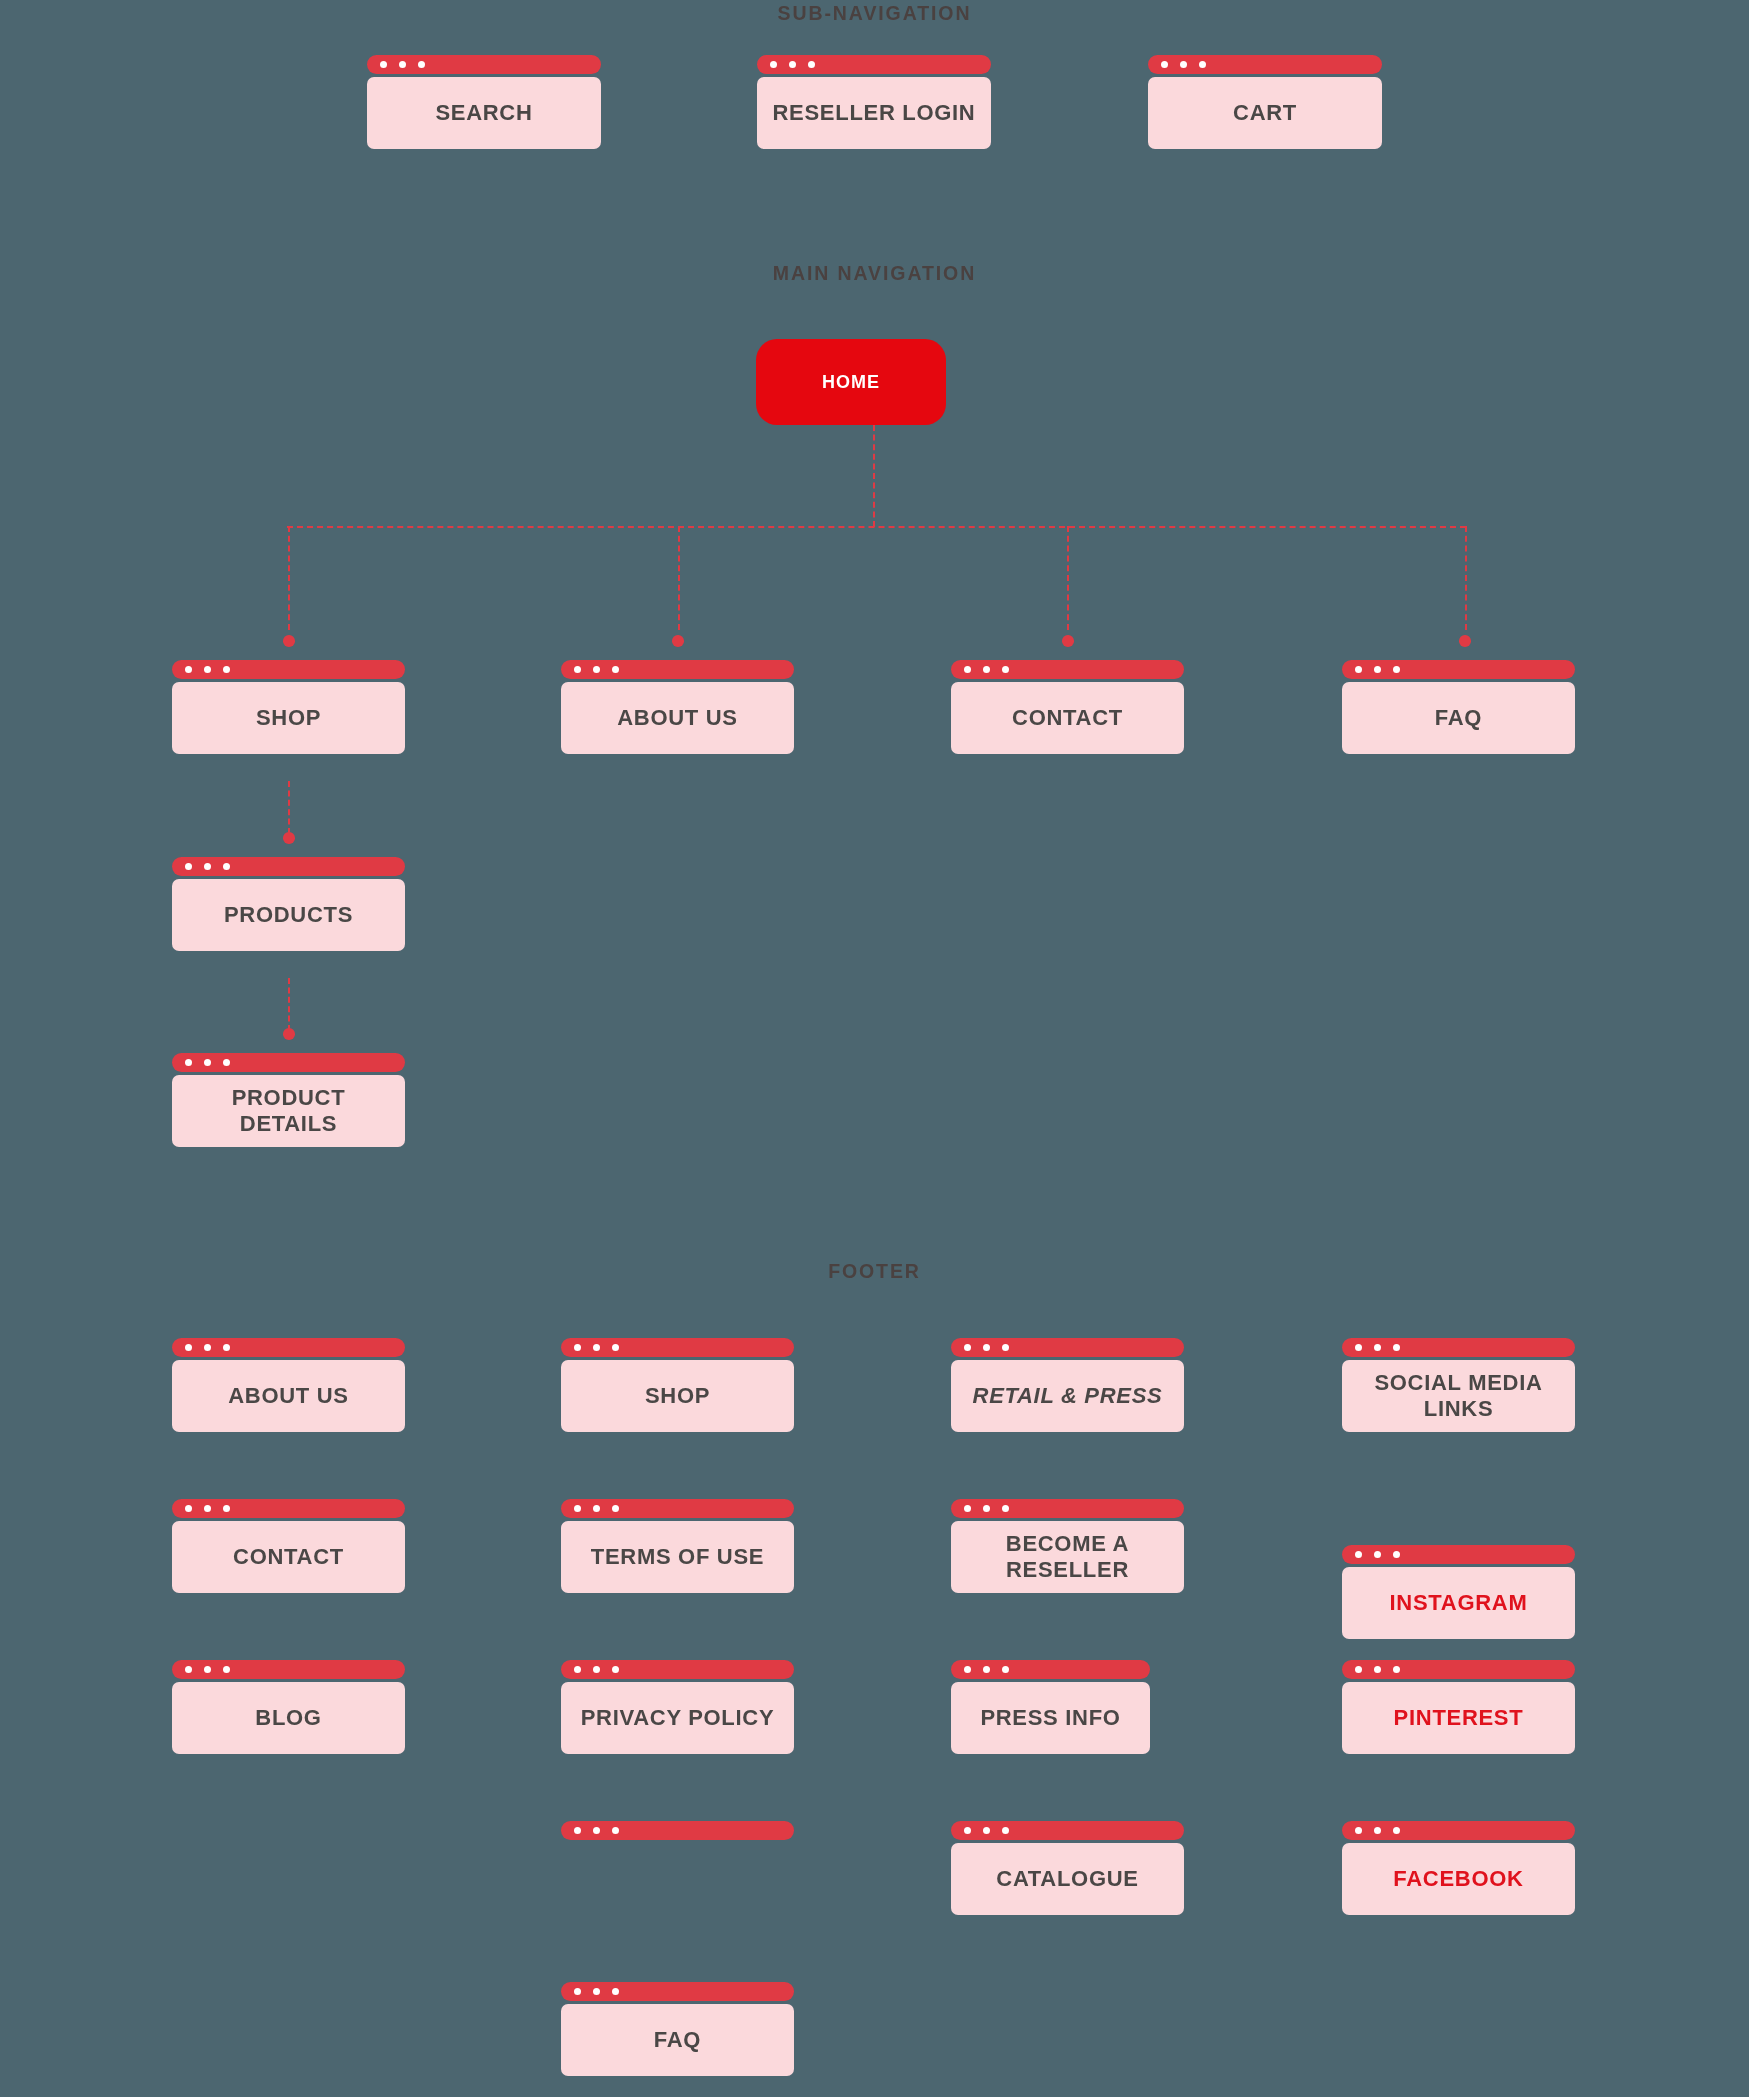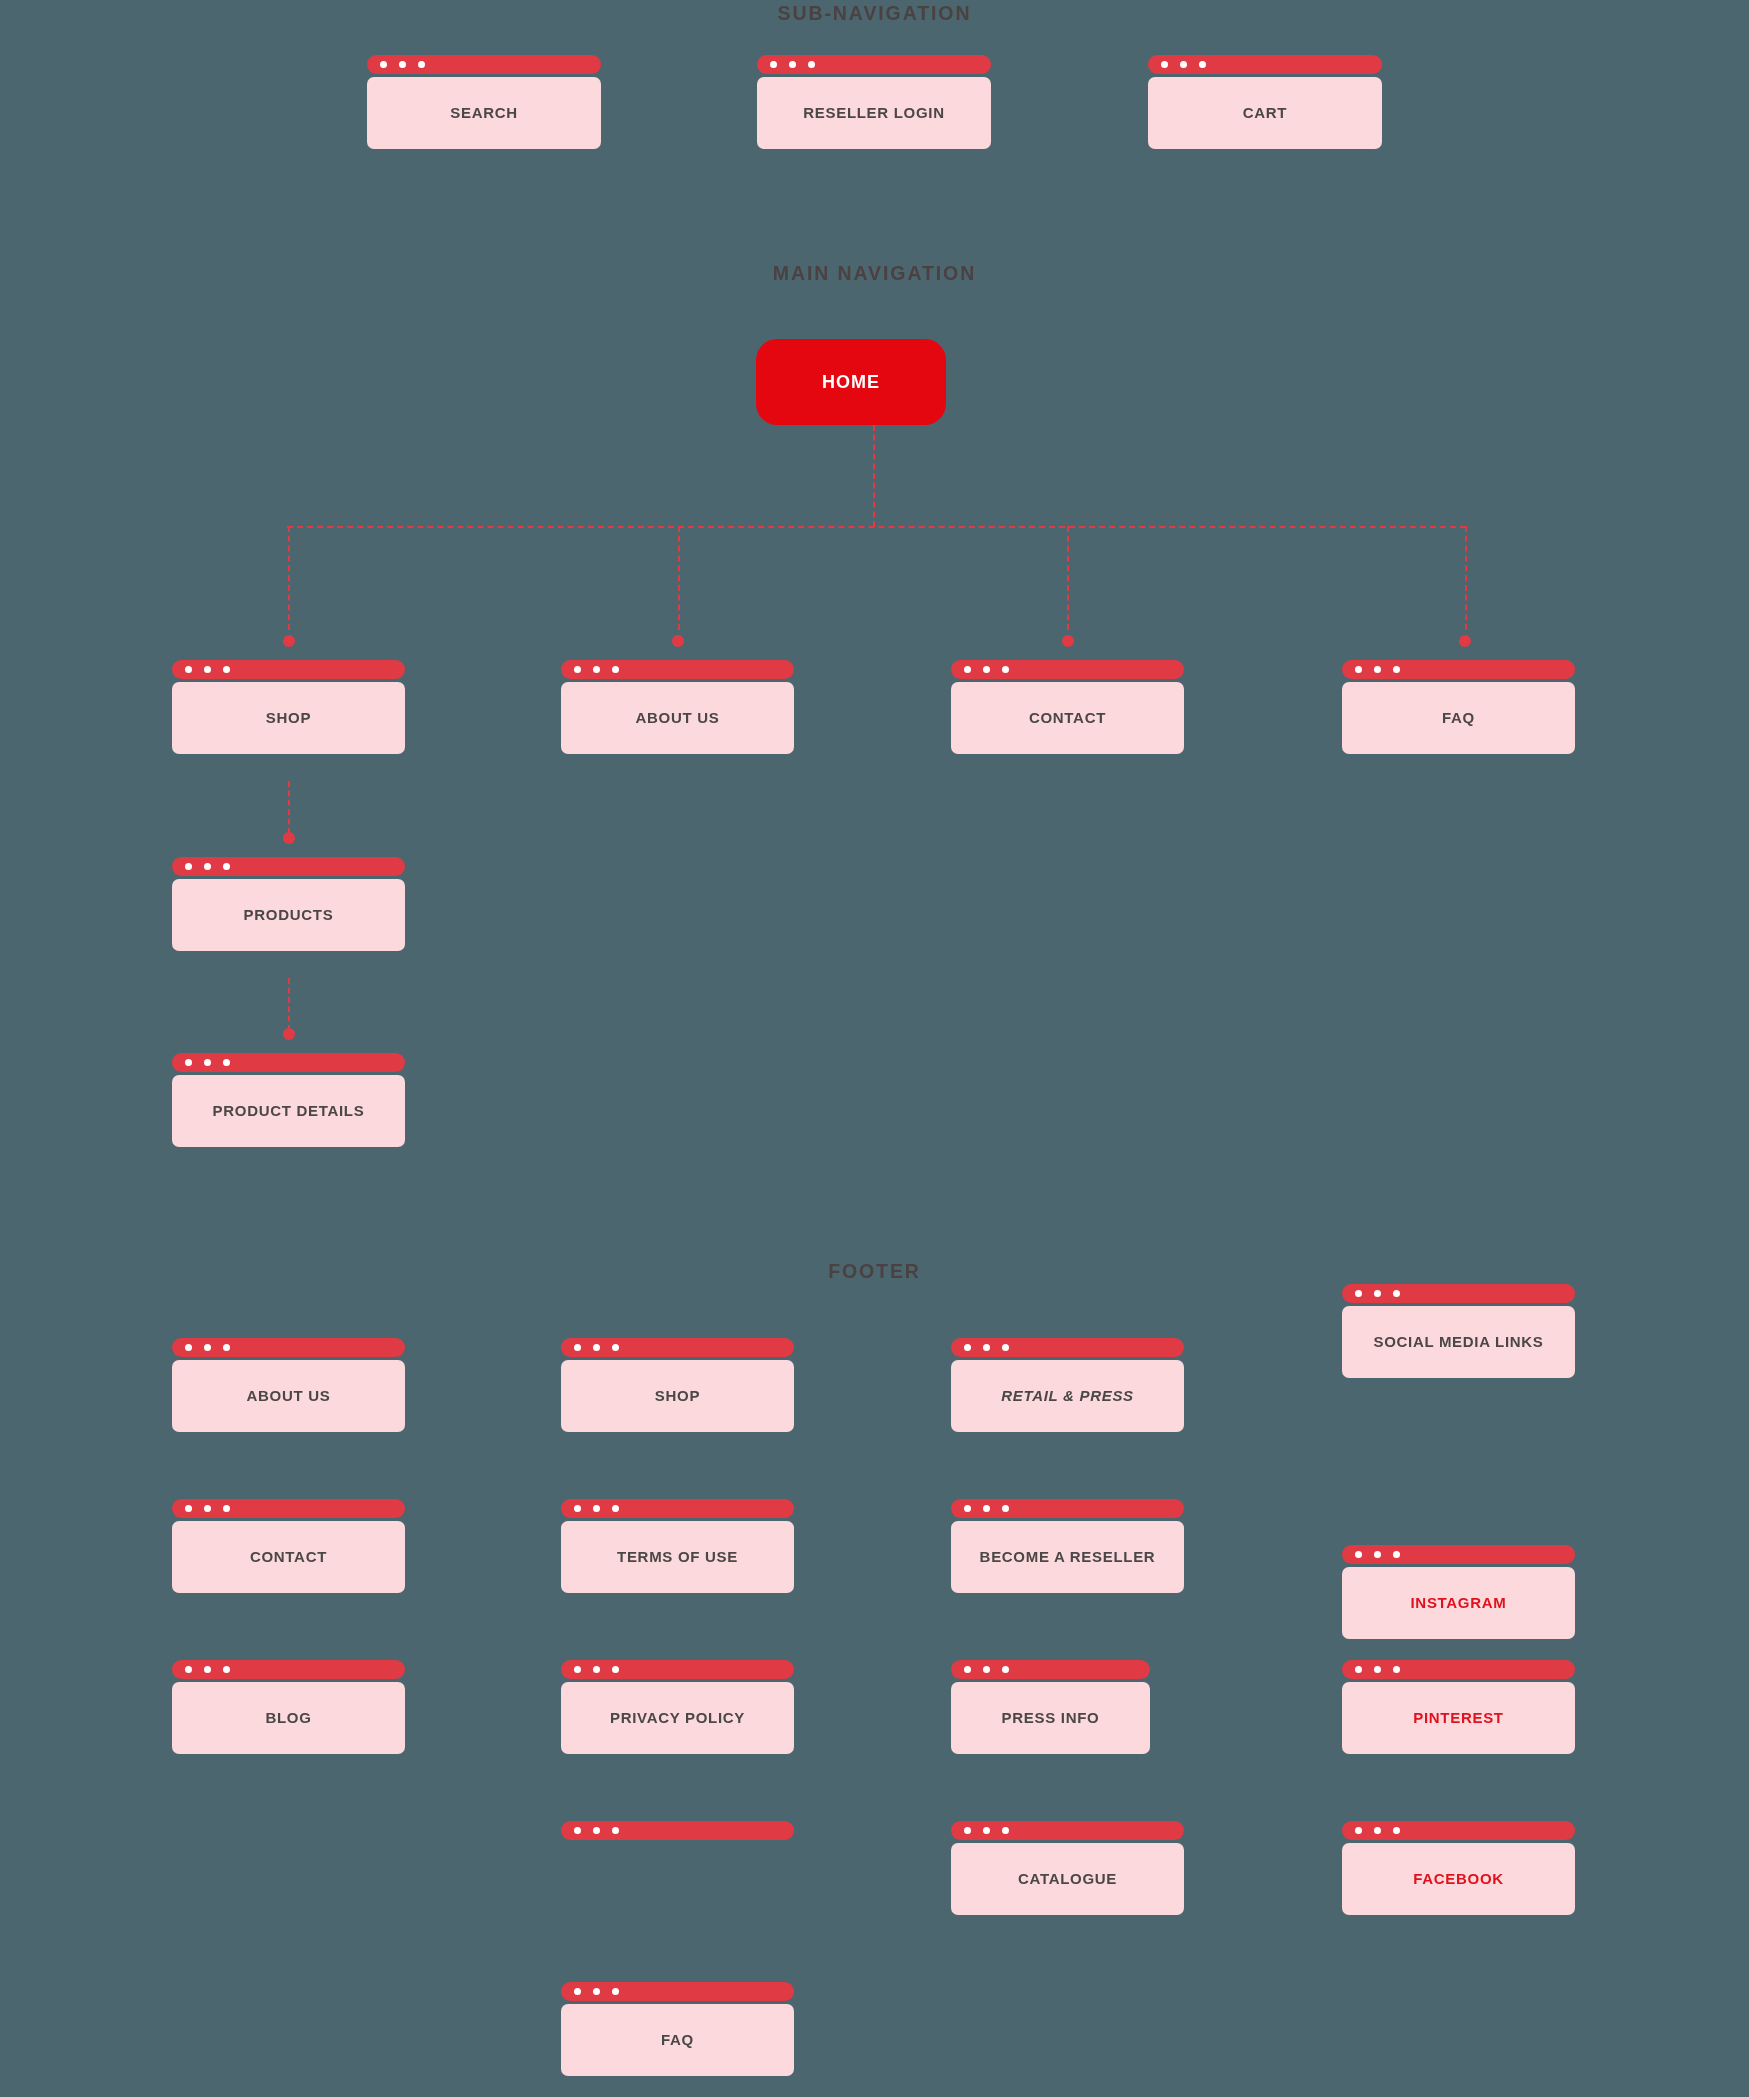--- a/index.html
+++ b/index.html
@@ -64,21 +64,21 @@
     background: #fbd9dc;
     border-radius: 7px;
     display: flex;
     align-items: center;
     justify-content: center;
     text-align: center;
     box-sizing: border-box;
   }
   .card .label {
     color: #4a4746;
-    font-size: 15px;
+    font-size: 22px;
     font-weight: 600;
     letter-spacing: 0.7px;
     text-transform: uppercase;
     line-height: 1.2;
     padding: 0 7.8px;
   }
   .card.social .label {
     color: #e0121d;
     font-weight: 700;
   }
@@ -353,21 +353,21 @@
     <div class="card" style="left: 951px; top: 1821px; width: 233px;">
       <div class="titlebar">
         <span class="dot"></span>
         <span class="dot"></span>
         <span class="dot"></span>
       </div>
       <div class="body" style="height: 72px;">
         <span class="label">CATALOGUE</span>
       </div>
     </div>
-    <div class="card" style="left: 1342px; top: 1284px; width: 233px;">
+    <div class="card" style="left: 1342px; top: 1338px; width: 233px;">
       <div class="titlebar">
         <span class="dot"></span>
         <span class="dot"></span>
         <span class="dot"></span>
       </div>
       <div class="body" style="height: 72px;">
         <span class="label">SOCIAL MEDIA LINKS</span>
       </div>
     </div>
     <div class="card social" style="left: 1342px; top: 1499px; width: 233px; margin-top: 46px;">

